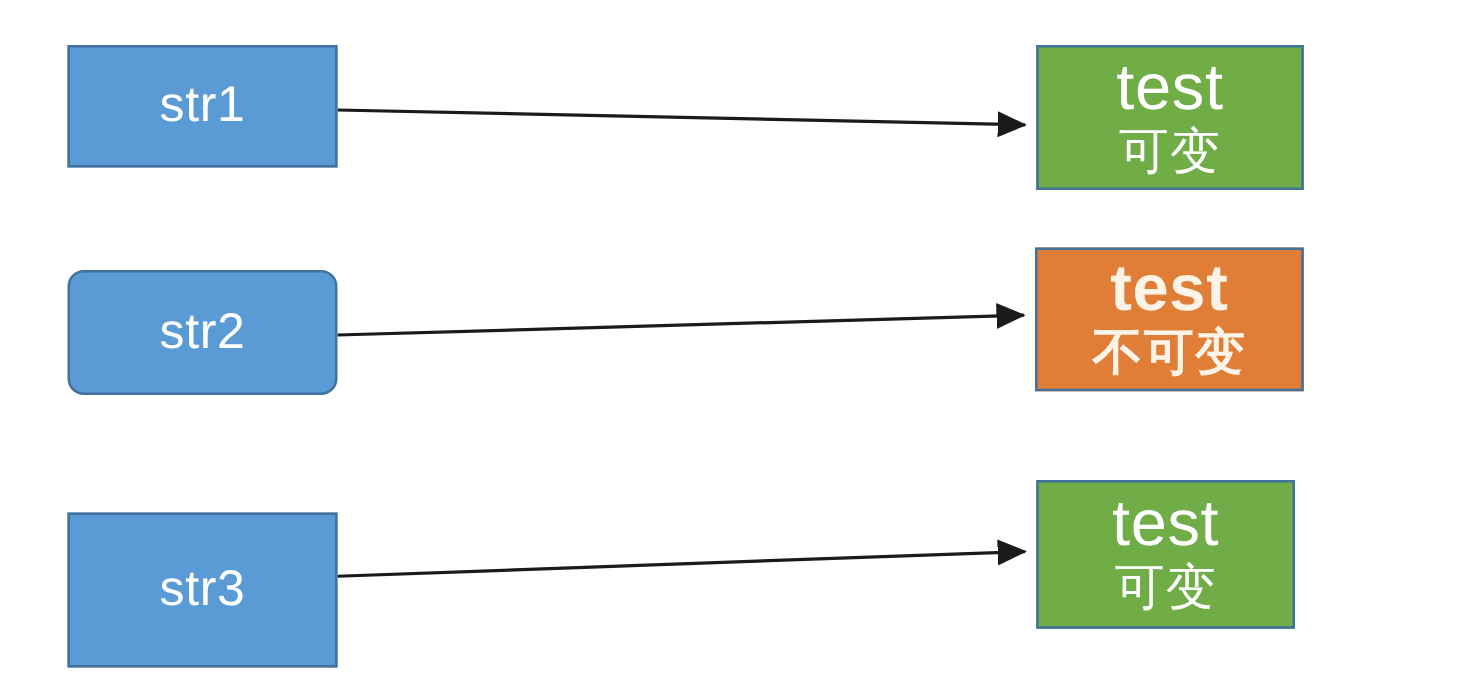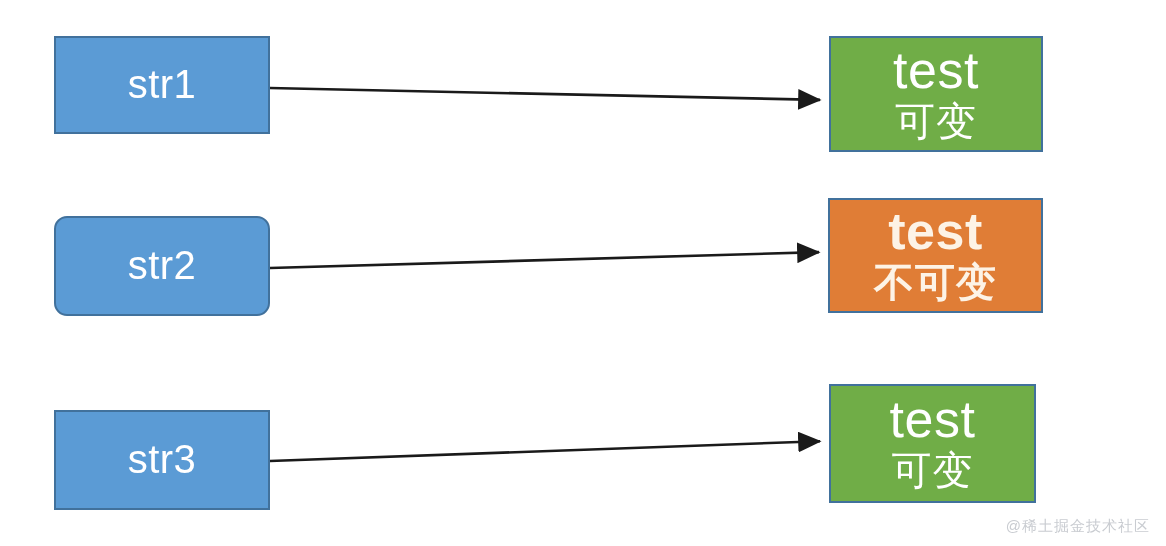--- a/index.html
+++ b/index.html
@@ -100,23 +100,22 @@
   </div>
 
   <div class="node blue" style="left: 54px; top: 216px; width: 216px; height: 100px; border-radius: 13px;">
     <span class="node-label-main single">str2</span>
   </div>
   <div class="node orange" style="left: 828px; top: 198px; width: 215px; height: 115px;">
     <span class="node-label-main">test</span>
     <span class="node-label-sub">不可变</span>
   </div>
 
-  <div class="node blue" style="left: 54px; top: 410px; width: 216px; height: 100px;">
+  <div class="node blue" style="left: 54px; top: 410px; width: 216px; height: 124px;">
     <span class="node-label-main single">str3</span>
   </div>
   <div class="node green" style="left: 829px; top: 384px; width: 207px; height: 119px;">
     <span class="node-label-main">test</span>
     <span class="node-label-sub">可变</span>
   </div>
 
-  <div class="watermark" style="color: rgb(201, 204, 209);">@稀土掘金技术社区</div>
 
 </div>
 
 </body></html>

